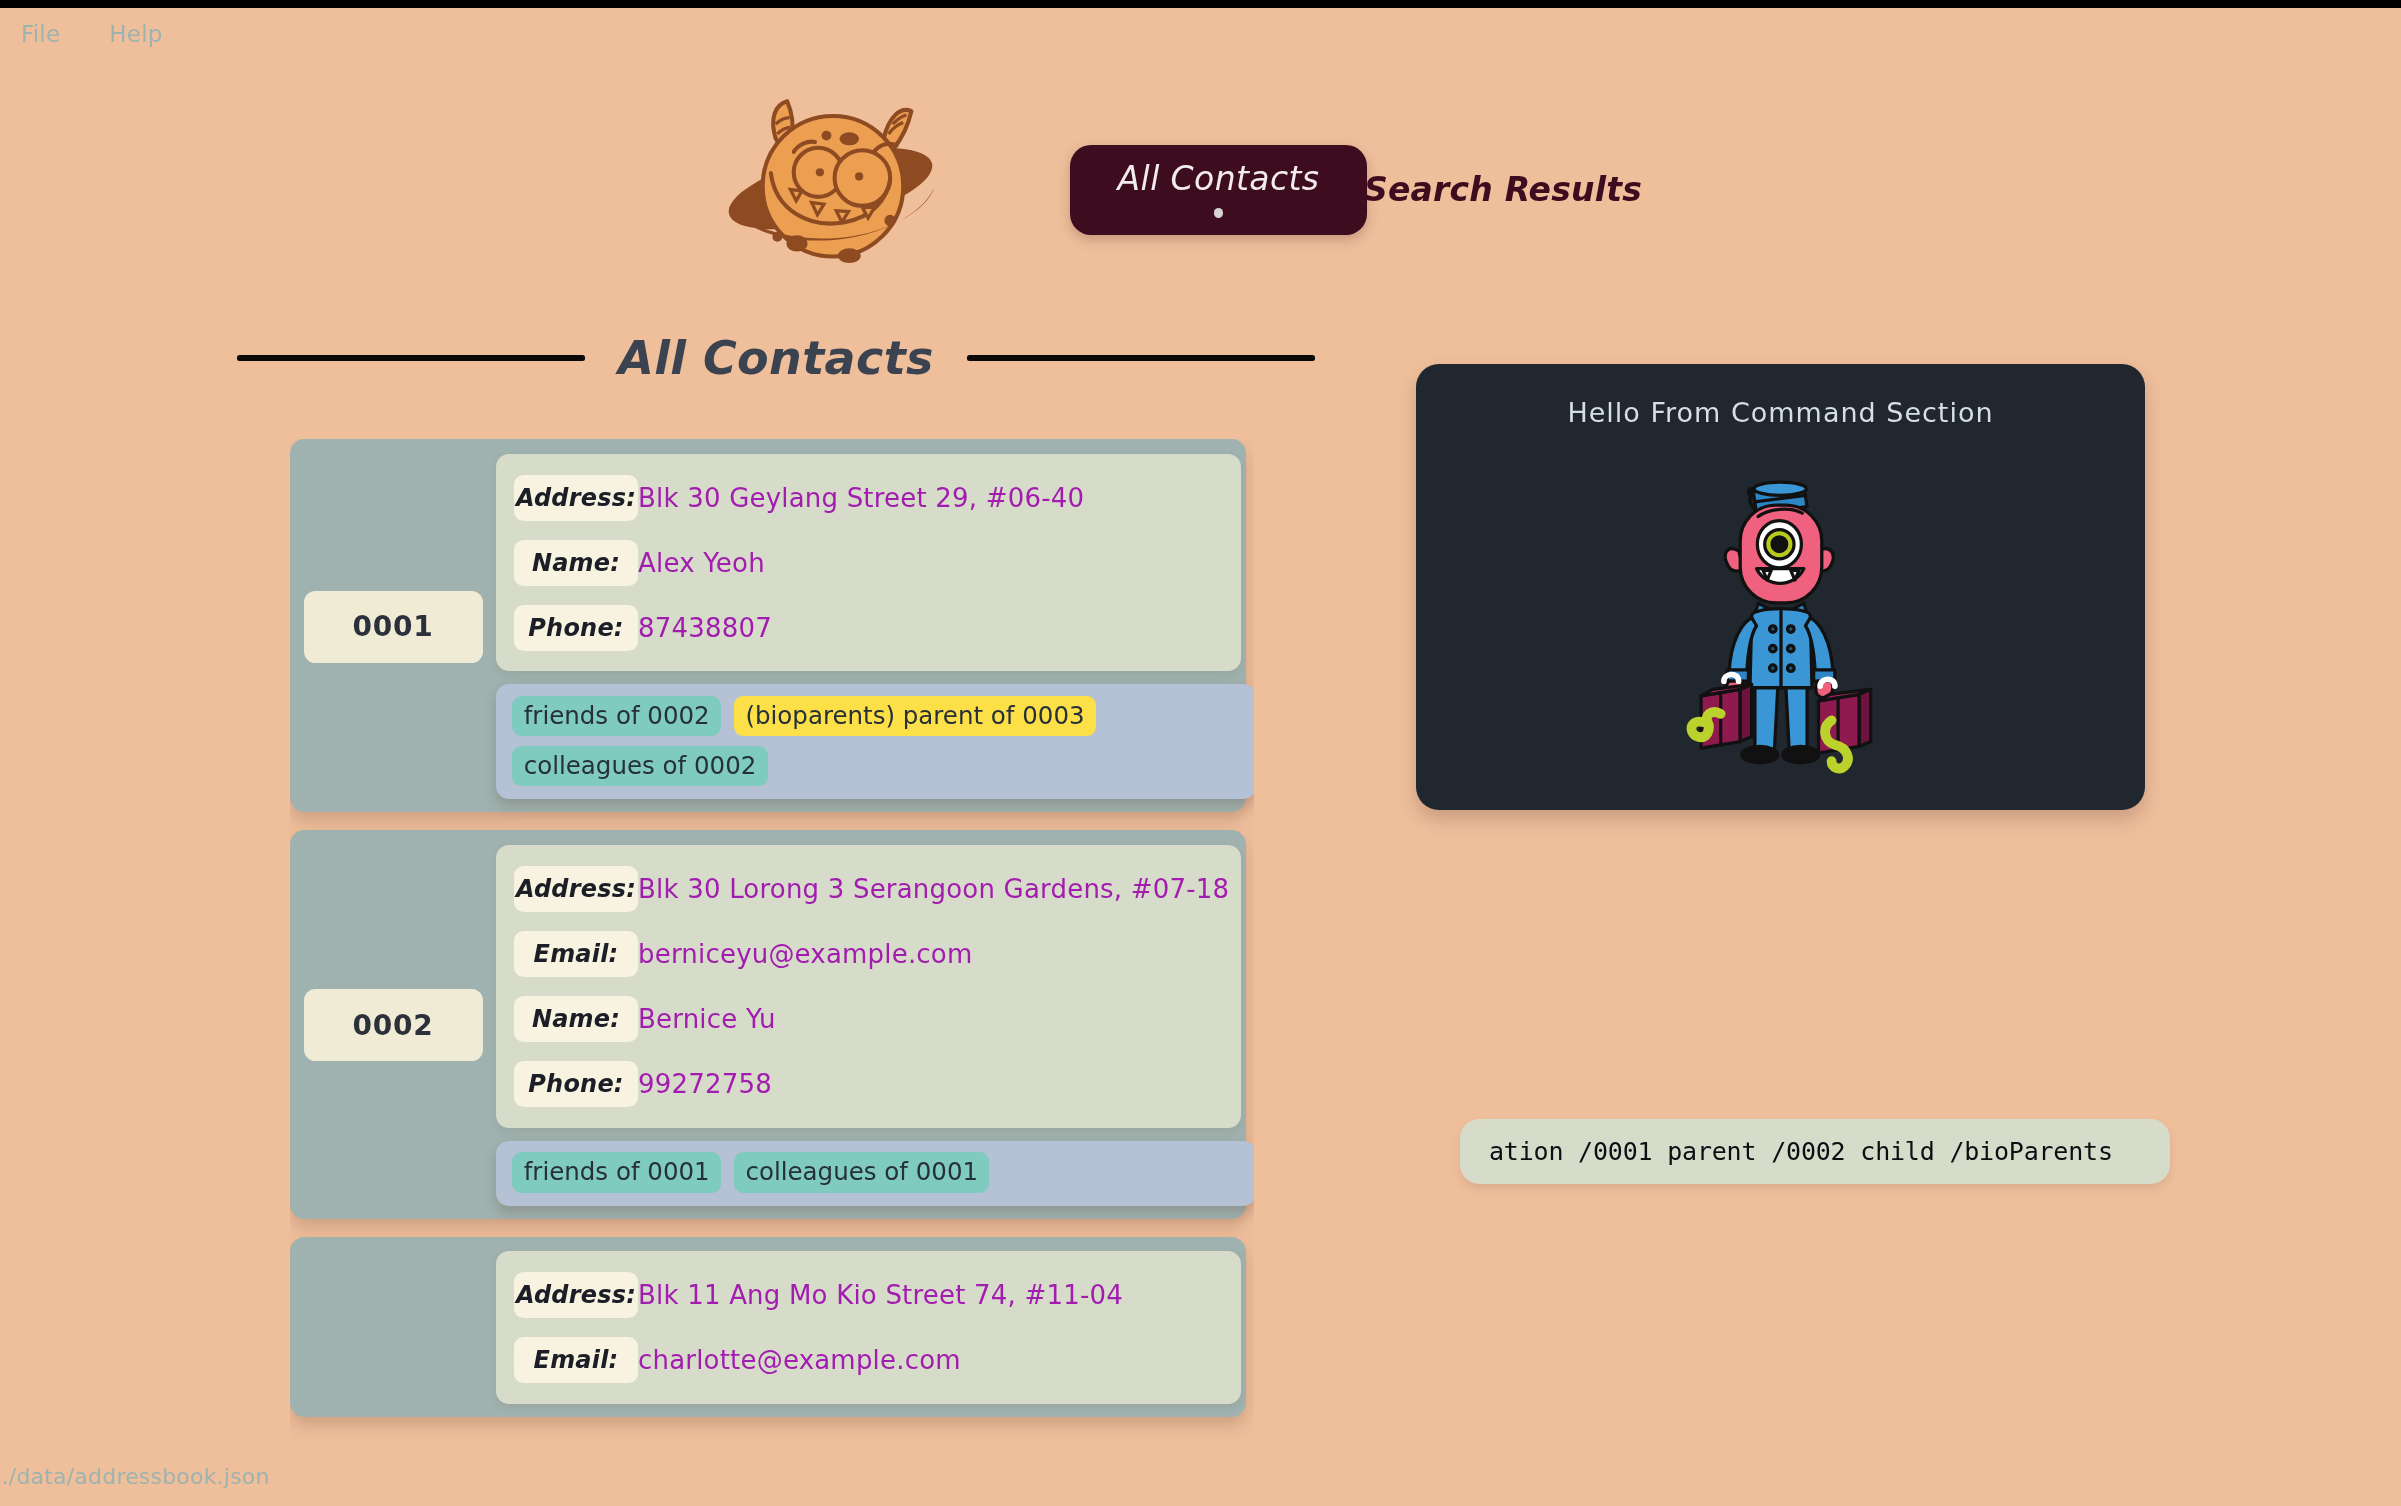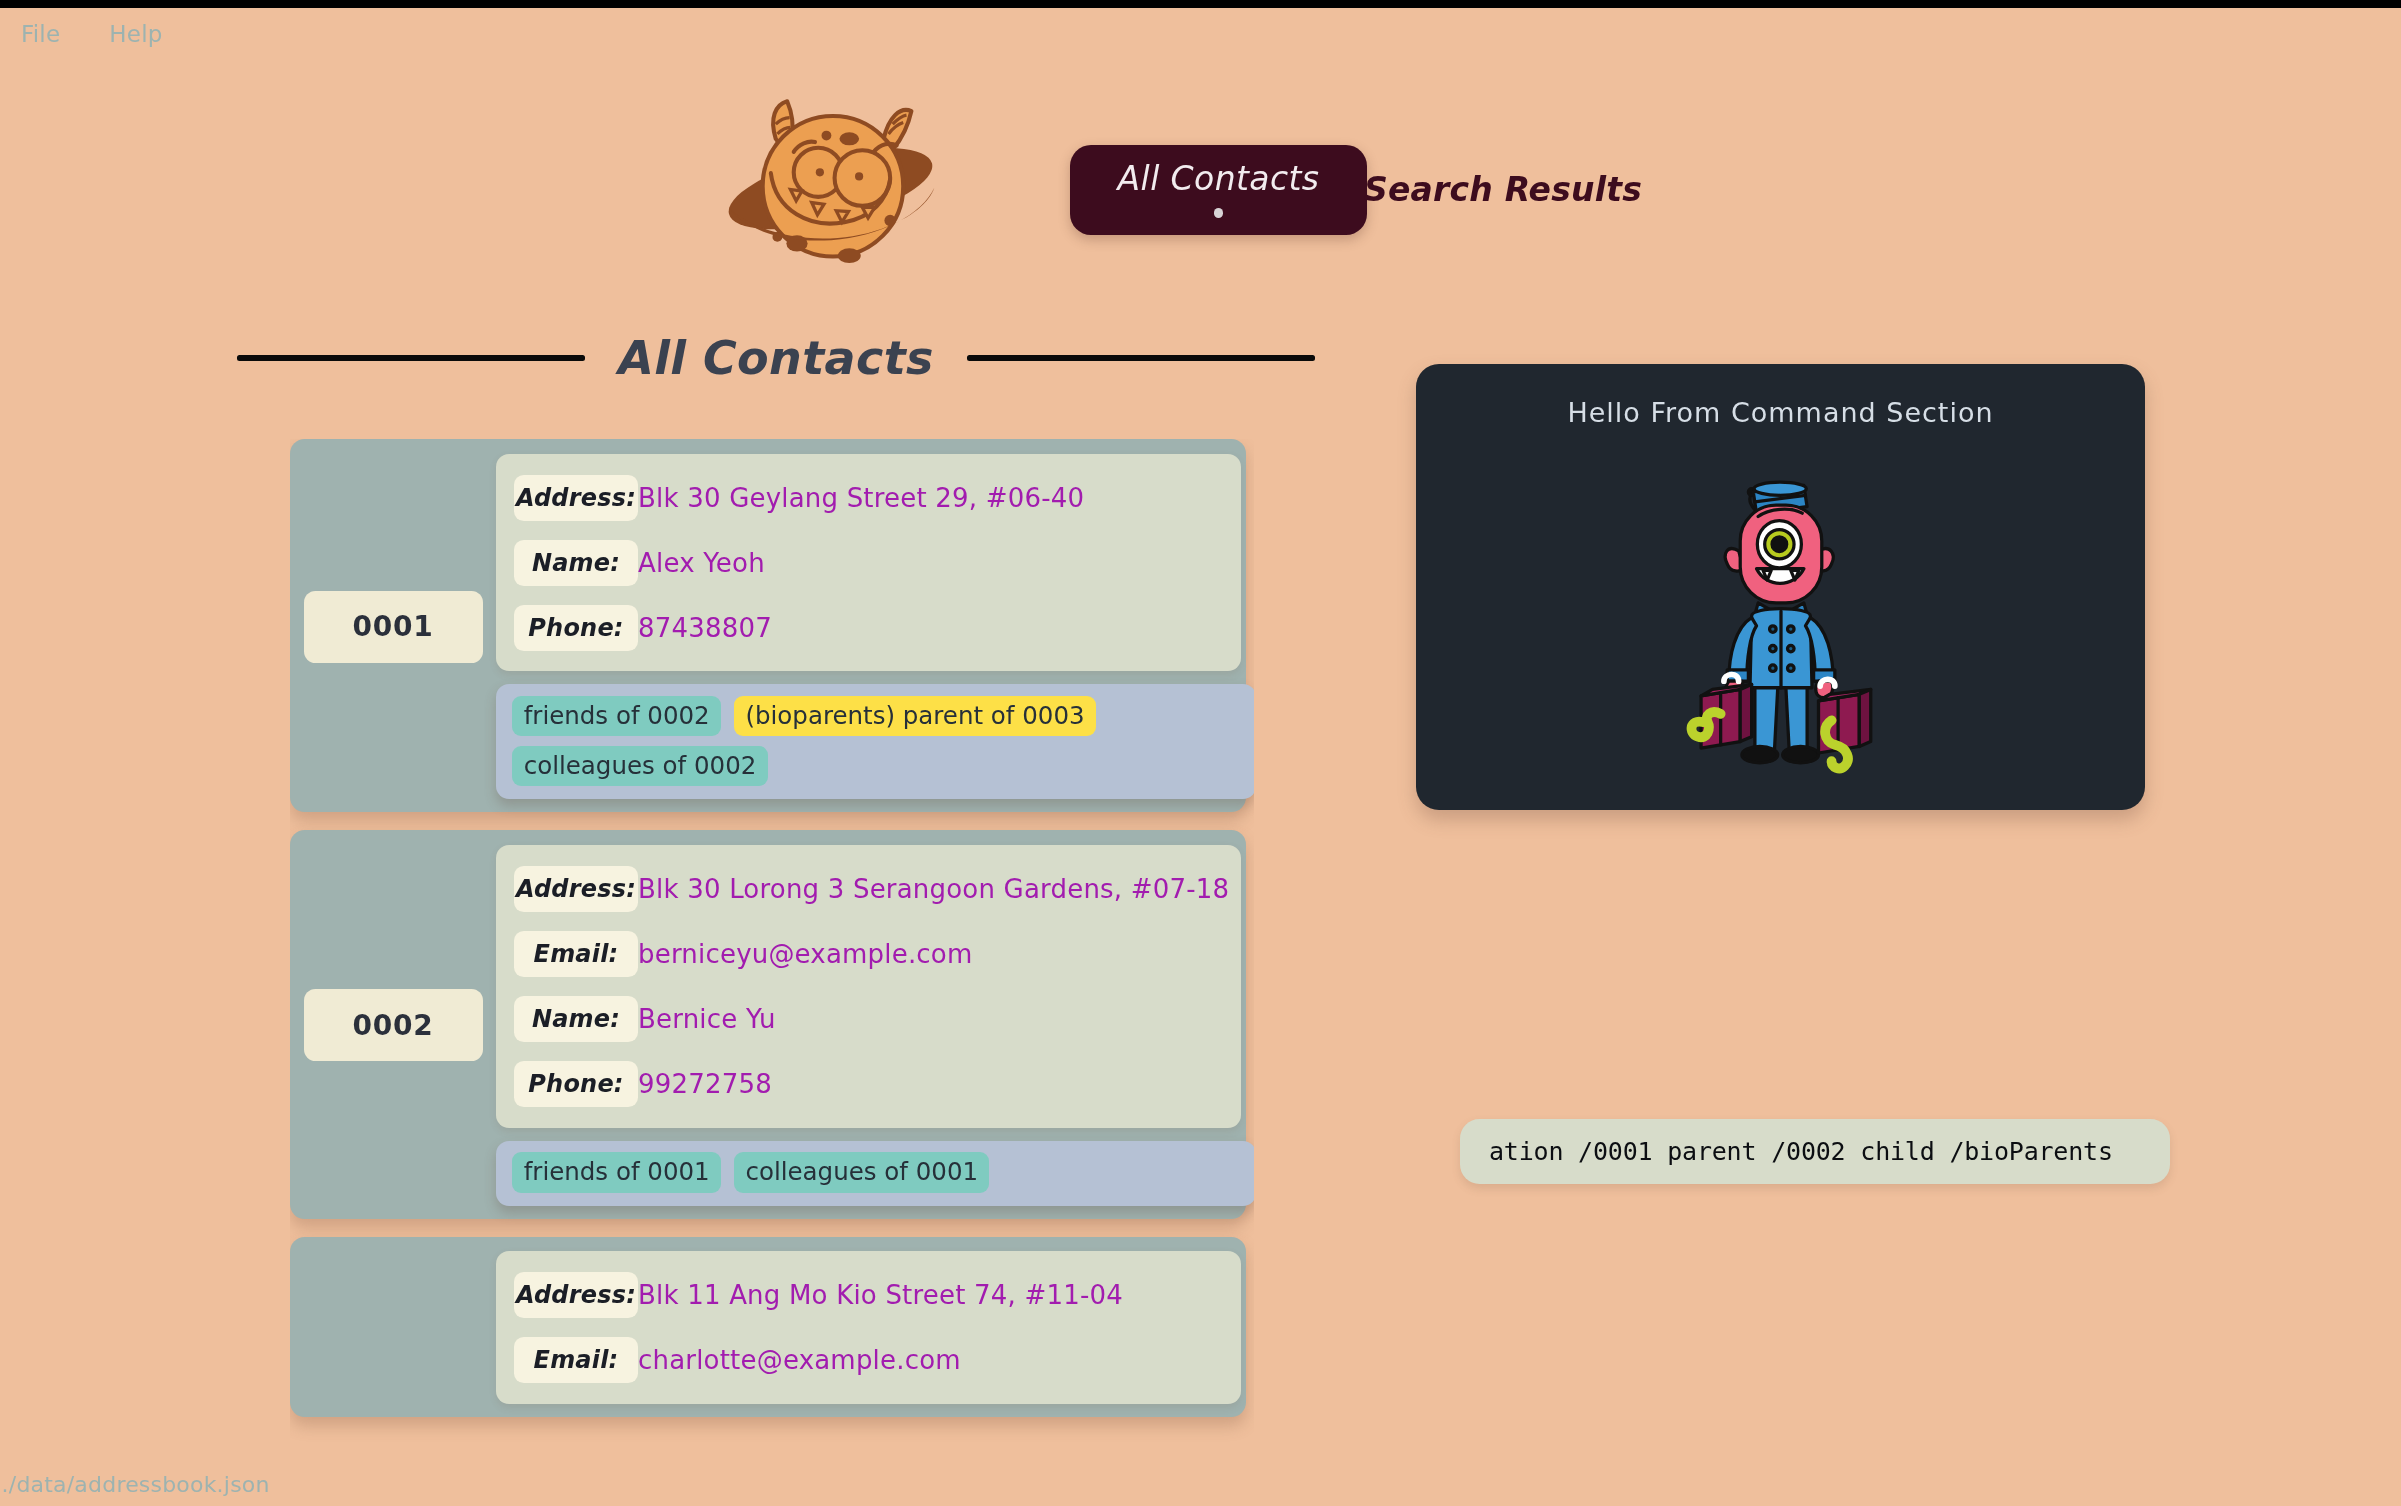--- a/index.html
+++ b/index.html
@@ -292,21 +292,21 @@
     font-size: 25px;
     color: #0C0E12;
     white-space: nowrap;
     letter-spacing: -0.2px;
   }
 
   
   .status-bar {
     position: absolute;
     left: 0;
-    bottom: 0;
+    bottom: 8px;
     width: 2401px;
     height: 44px;
     display: flex;
     align-items: center;
     padding-left: 1.6px;
   }
   .status-text {
     font-family: "DejaVu Sans", sans-serif;
     font-size: 22px;
     color: #9DB3B0;

